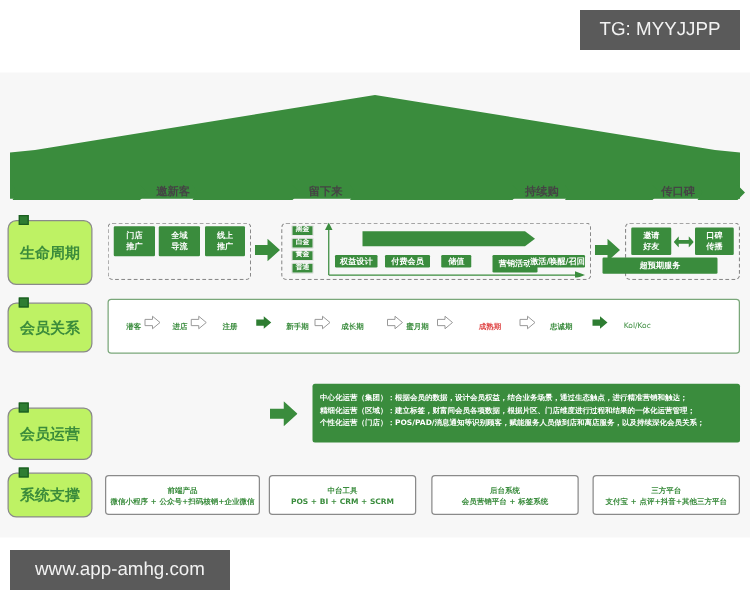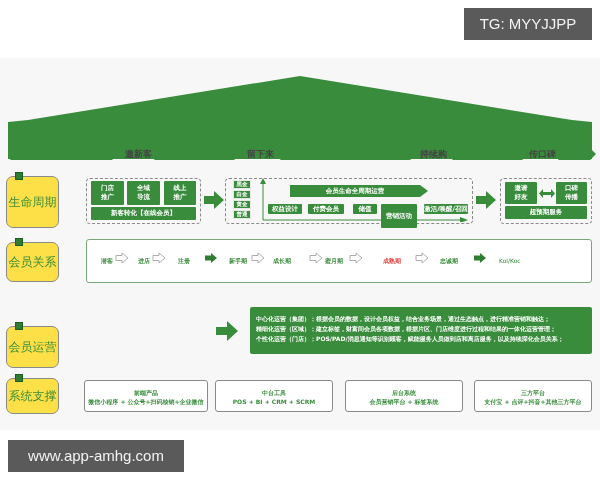--- a/index.html
+++ b/index.html
@@ -28,23 +28,23 @@
       color: #ffffff; font-size: 20px; font-weight: bold; letter-spacing: 9px;
     }
 
     .phase-strip { position: absolute; left: 0; top: 88px; width: 600px; height: 16px; }
     .phase-label {
       position: absolute; top: 89px; font-size: 9px; color: #444; font-weight: bold;
       line-height: 14px;
     }
 
     .row-label {
-      position: absolute; left: 6px; width: 53px; background: #fde047;
+      position: absolute; left: 6px; width: 68px; background: #bef264;
       border: 1.5px solid #8a8a8a; border-radius: 7px;
-      color: #3b8c3b; font-size: 12px; font-weight: normal;
+      color: #3b8c3b; font-size: 12px; font-weight: bold;
       display: flex; align-items: center; justify-content: center;
     }
     .row-label .tab {
       position: absolute; left: 8px; top: -5px; width: 8px; height: 8px;
       background: #2e7d32; border: 1px solid #1b5e20;
     }
 
     .dashed-box {
       position: absolute; border: 1.5px dashed #8a8a8a; border-radius: 4px;
     }
@@ -116,58 +116,56 @@
     <span>生命周期</span>
   </div>
 
   <div class="dashed-box" style="left:86px;top:120px;width:115px;height:46px;"></div>
   <div class="gbox" style="left:91px;top:123px;width:33px;height:24px;white-space:pre;">门店
 推广</div>
   <div class="gbox" style="left:127px;top:123px;width:33px;height:24px;white-space:pre;">全域
 导流</div>
   <div class="gbox" style="left:164px;top:123px;width:32px;height:24px;white-space:pre;">线上
 推广</div>
-  <div class="gbox" style="left:91px;top:149px;width:105px;height:13px;">新客转化【在线会员】</div>
 
   <svg class="big-arrow" style="left:204px;top:133px;" width="20" height="18">
     <polygon points="0,5 10,5 10,0 20,9 10,18 10,13 0,13" fill="#3a8c3d"></polygon>
   </svg>
 
   <div class="dashed-box" style="left:225px;top:120px;width:248px;height:46px;"></div>
   <div class="gbox outline" style="left:233px;top:122px;width:18px;height:9px;font-size:5.5px;">黑金</div>
   <div class="gbox outline" style="left:233px;top:132px;width:18px;height:9px;font-size:5.5px;">白金</div>
   <div class="gbox outline" style="left:233px;top:142px;width:18px;height:9px;font-size:5.5px;">黄金</div>
   <div class="gbox outline" style="left:233px;top:152px;width:18px;height:9px;font-size:5.5px;">普通</div>
   <svg class="big-arrow" style="left:252px;top:120px;" width="220" height="44">
     <line x1="11" y1="42" x2="11" y2="4" stroke="#3a8c3d" stroke-width="1"></line>
     <polygon points="8,6 11,0 14,6" fill="#3a8c3d"></polygon>
     <line x1="11" y1="42" x2="214" y2="42" stroke="#3a8c3d" stroke-width="1"></line>
     <polygon points="208,39 216,42 208,45" fill="#3a8c3d"></polygon>
     <polygon points="38,7 168,7 176,13 168,19 38,19" fill="#3a8c3d"></polygon>
   </svg>
-  <div class="gbox" style="left:290px;top:128px;width:130px;height:10px;background:transparent;">会员生命全周期运营</div>
   <div class="gbox" style="left:268px;top:146px;width:34px;height:10px;">权益设计</div>
   <div class="gbox" style="left:308px;top:146px;width:36px;height:10px;">付费会员</div>
   <div class="gbox" style="left:353px;top:146px;width:24px;height:10px;">储值</div>
-  <div class="gbox" style="left:381px;top:146px;width:36px;height:24px;">营销活动</div>
+  <div class="gbox" style="left:394px;top:146px;width:36px;height:14px;">营销活动</div>
   <div class="gbox" style="left:424px;top:146px;width:44px;height:10px;">激活/唤醒/召回</div>
 
   <svg class="big-arrow" style="left:476px;top:133px;" width="20" height="18">
     <polygon points="0,5 10,5 10,0 20,9 10,18 10,13 0,13" fill="#3a8c3d"></polygon>
   </svg>
 
   <div class="dashed-box" style="left:500px;top:120px;width:92px;height:46px;"></div>
   <div class="gbox" style="left:505px;top:124px;width:32px;height:22px;white-space:pre;">邀请
 好友</div>
   <svg class="big-arrow" style="left:539px;top:131px;" width="16" height="9">
     <polygon points="0,4.5 4,0 4,3 12,3 12,0 16,4.5 12,9 12,6 4,6 4,9" fill="#3a8c3d"></polygon>
   </svg>
   <div class="gbox" style="left:556px;top:124px;width:31px;height:22px;white-space:pre;">口碑
 传播</div>
-  <div class="gbox" style="left:505px;top:148px;width:82px;height:13px;">超预期服务</div>
+  <div class="gbox" style="left:482px;top:148px;width:92px;height:13px;">超预期服务</div>
 
   <div class="row-label" style="top:184px;height:40px;text-align:center;">
     <span class="tab"></span>
     <span>会员关系</span>
   </div>
   <div class="rel-box">
     <span class="rel-item" style="left:14px;">潜客</span>
     <svg class="rel-arrow" style="left:28px;" width="14" height="12">
         <polygon points="1,3.5 7,3.5 7,1 13,6 7,11 7,8.5 1,8.5" fill="none" stroke="#999" stroke-width="0.8"></polygon>
       </svg>

